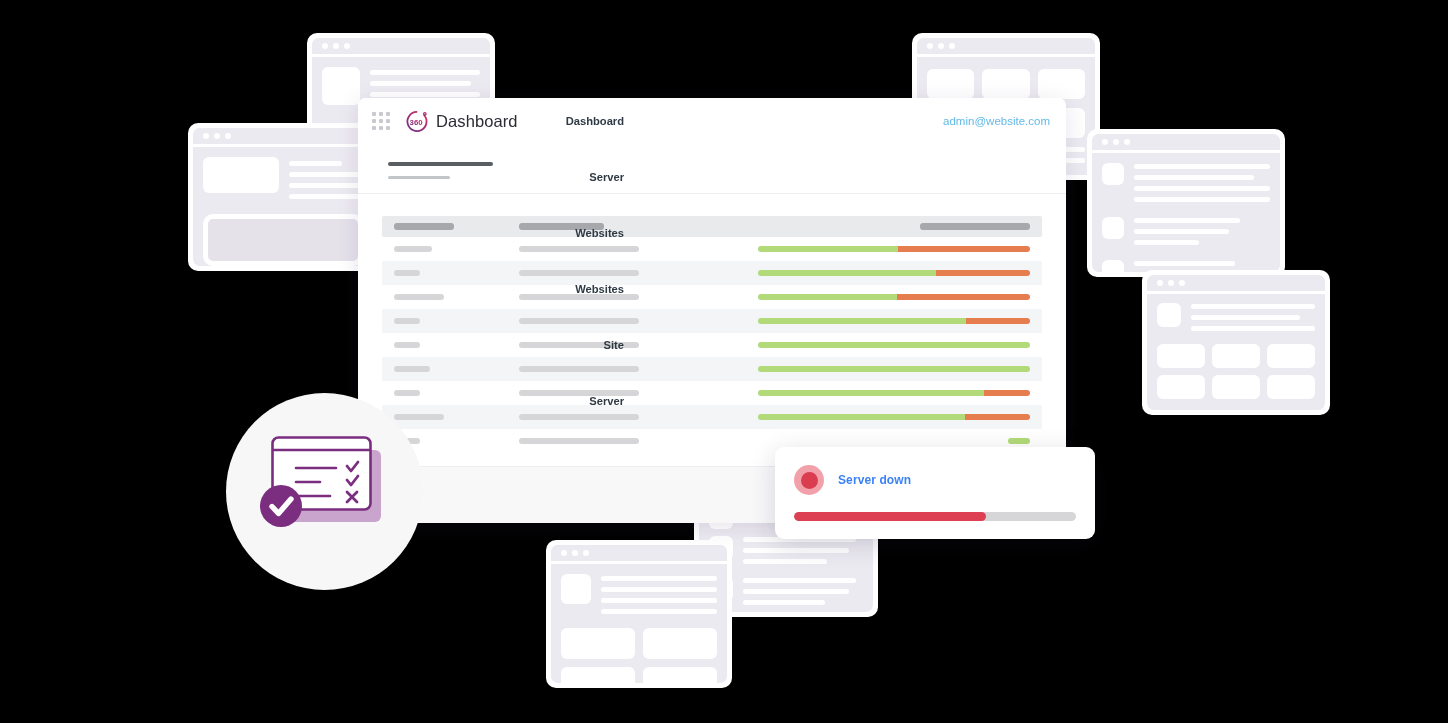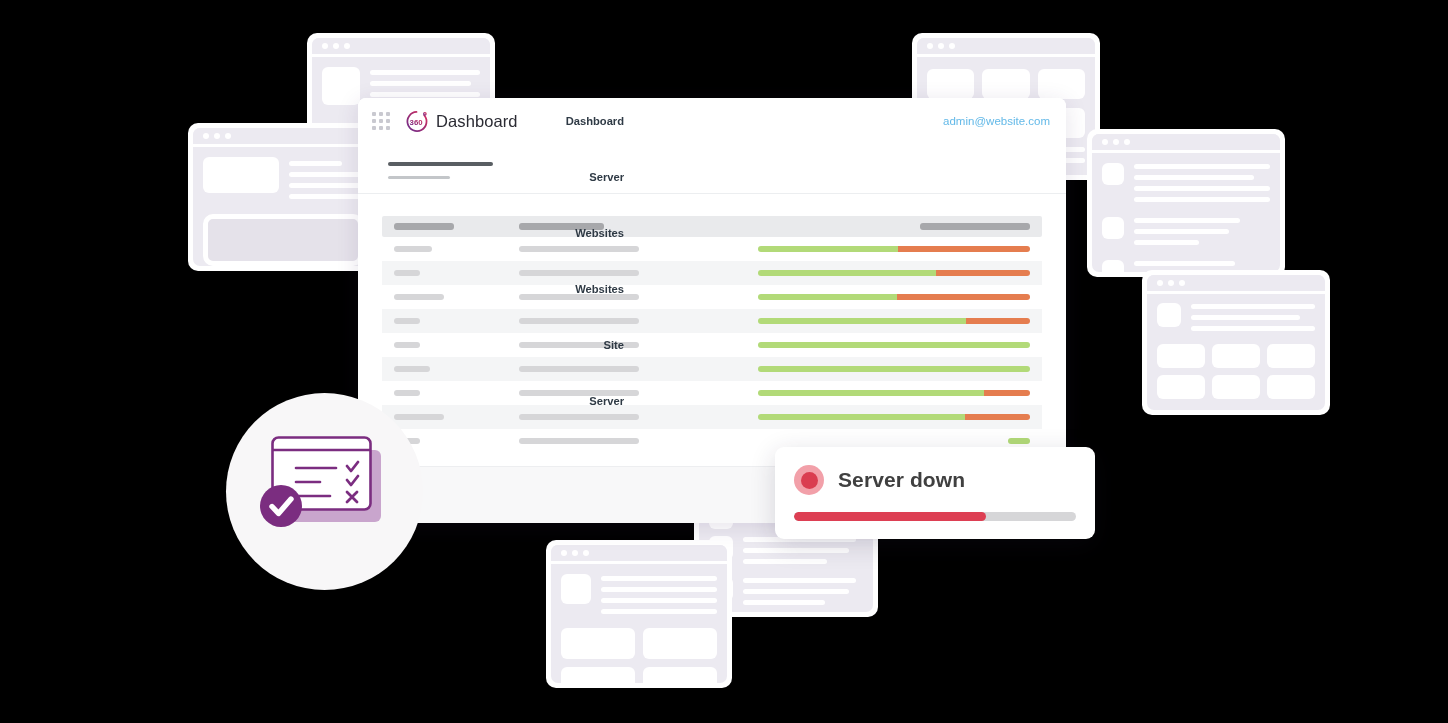--- a/index.html
+++ b/index.html
@@ -174,21 +174,21 @@
     box-sizing:border-box;
   }
   .toast-head{display:flex;align-items:center;gap:14px;}
   .toast-circle{
     width:30px;height:30px;border-radius:50%;
     background:#f2a0a9;
     display:flex;align-items:center;justify-content:center;
     flex:0 0 30px;
   }
   .toast-circle i{width:17px;height:17px;border-radius:50%;background:#da3d50;display:block;}
-  .toast-title{font-size:21px;font-weight:bold;color:#404040;letter-spacing:.1px;}
+  .toast-title{font-size:12px;font-weight:bold;color:#3b82f6;letter-spacing:.1px;}
   .toast-prog{
     margin-top:17px;
     height:9px;
     border-radius:5px;
     background:#d6d6d8;
     overflow:hidden;
   }
   .toast-prog i{display:block;height:9px;border-radius:5px;background:#dd3f53;}
 
   

